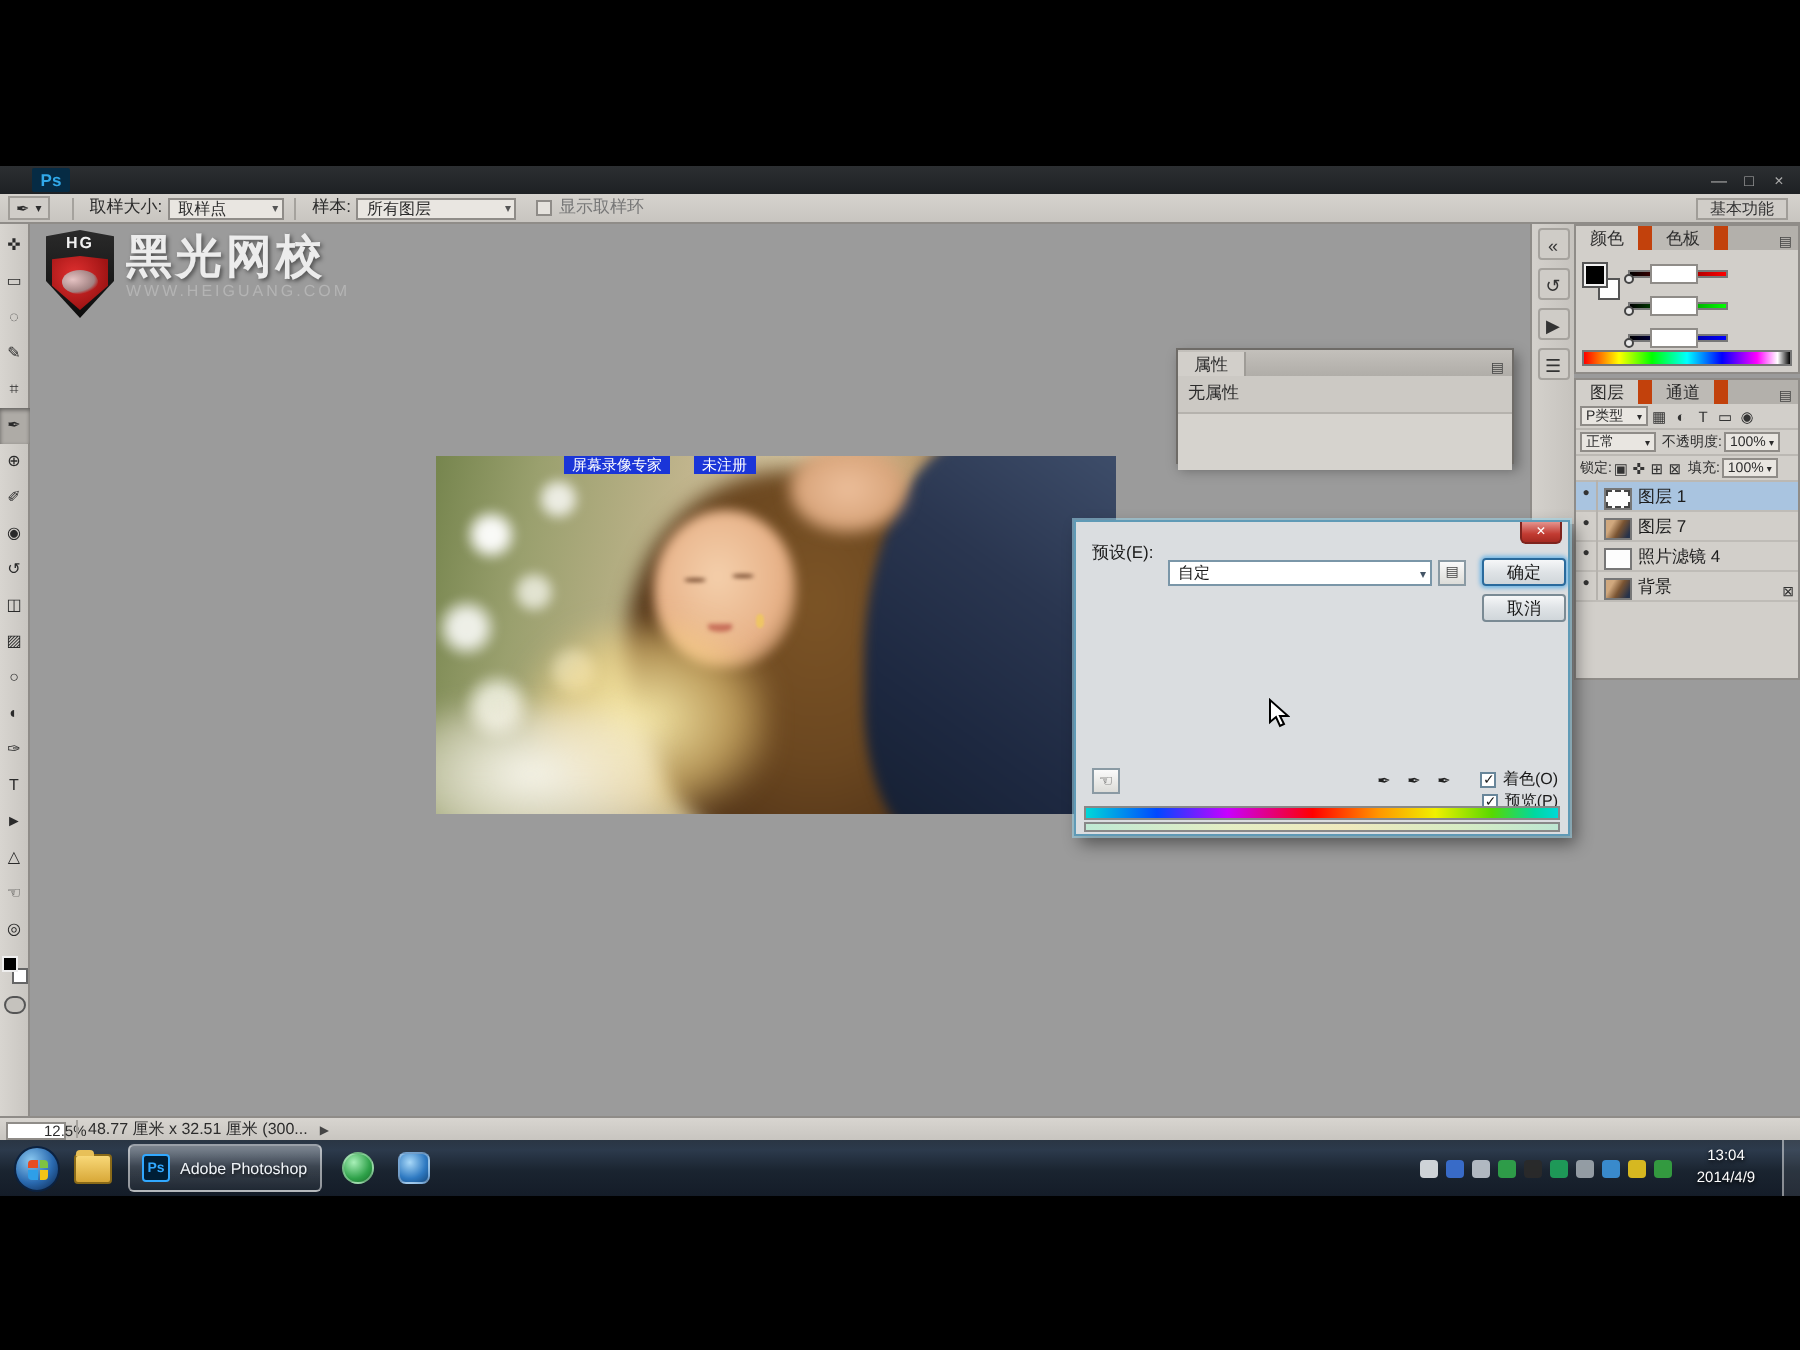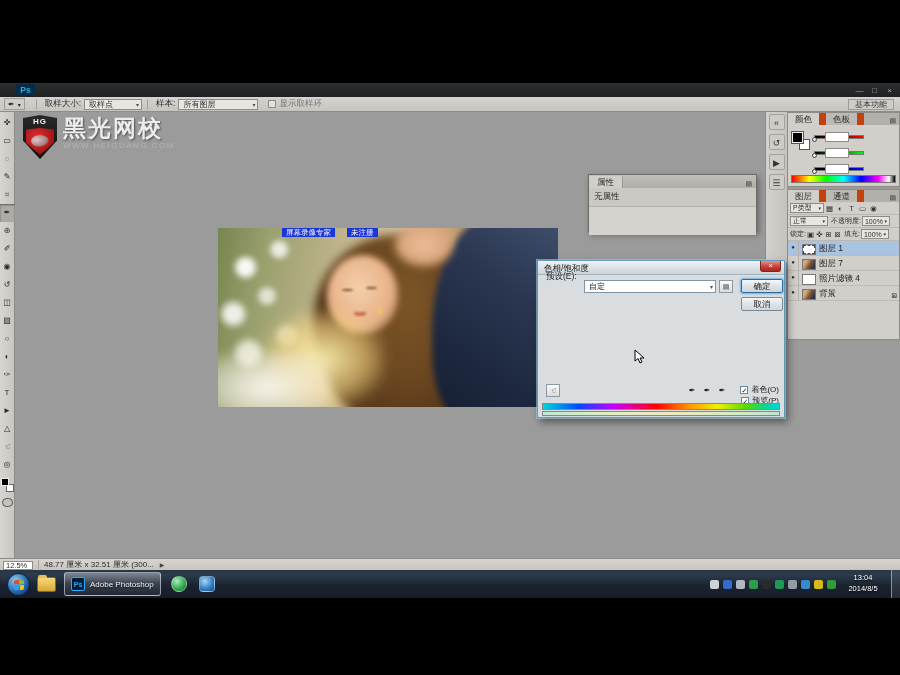--- a/index.html
+++ b/index.html
@@ -147,21 +147,21 @@
   .dlg-checkbox{width:8px;height:8px;background:#fff;border:1px solid #68869a;margin-right:3px;font-size:7px;line-height:8px;text-align:center;color:#1a1a1a}
   .ramp{position:absolute;left:4px;right:4px;border:1px solid #888}
   .ramp1{top:142px;height:7px;background:linear-gradient(90deg,#00d8d8 0%,#0048ff 15%,#c800ff 30%,#ff0000 48%,#ff9600 62%,#f0f000 74%,#58d800 86%,#00d8a0 95%,#00d8d8 100%)}
   .ramp2{top:150px;height:5px;background:linear-gradient(90deg,#bfe9d4,#e4eec4 30%,#efe9bd 55%,#d6ecc4 80%,#bde6d2)}
 
   
   .cursor{position:absolute;left:634px;top:266px;z-index:20}
 
   
   .statusbar{position:absolute;left:0;top:475px;width:100%;height:12px;background:linear-gradient(#d8d5d0,#c8c5c0);border-top:1px solid #8f8c88;display:flex;align-items:center;font-size:8px;color:#2c2c2c}
-  .sb-zoom{width:30px;height:9px;background:#fff;border:1px solid #8f8c88;margin:1px 5px 0 3px;font-size:7.5px;line-height:8px;padding-left:2px}
+  .sb-zoom{width:30px;height:9px;background:#fff;border:1px solid #8f8c88;margin:1px 5px 0 3px;font-size:7.5px;line-height:8px;padding-left:18px}
   .sb-sep{width:1px;height:9px;background:#a5a29d;margin-right:5px}
   .sb-arrow{margin-left:6px;font-size:6px;color:#444}
 
   
   .taskbar{position:absolute;left:0;top:570px;width:900px;height:28px;background:linear-gradient(#50607248,#2c3a4c 18%,#1a2430 55%,#141c28);background-color:#1b2531;display:flex;align-items:center}
   .start-orb{width:23px;height:23px;margin:0 7px;border-radius:50%;background:radial-gradient(circle at 35% 30%,#8ac8f0,#2a6ab0 55%,#12325e 90%);border:1px solid #0c2240;position:relative}
   .orb-flag{position:absolute;left:6px;top:6px;width:10px;height:10px;border-radius:2px;overflow:hidden;display:grid;grid-template-columns:1fr 1fr;grid-template-rows:1fr 1fr;gap:1px}
   .orb-flag i{display:block}
   .tb-folder{width:19px;height:15px;margin-right:8px;background:linear-gradient(#f8d878,#d8a838);border:1px solid #8a6a18;border-radius:2px;position:relative}
   .tb-folder:before{content:"";position:absolute;left:0;top:-3px;width:9px;height:3px;background:#e8c058;border-radius:2px 2px 0 0}
@@ -398,21 +398,20 @@
     <div class="props">
       <div class="props-head">
         <span class="props-tab">属性</span>
         <span class="props-menu">▤</span>
       </div>
       <div class="props-body">无属性</div>
       <div class="props-rest"></div>
     </div>
 
     <div class="dialog">
-      <div class="dlg-title">色相/饱和度</div>
       <div class="dlg-close">×</div>
 
       <span class="dlg-label" style="left:8px;top:10px">预设(E):</span>
       <div class="dlg-combo" style="left:46px;top:19px;width:132px;height:13px">
         <span>自定</span>
         <span class="caret">▾</span>
       </div>
       <div class="dlg-gear">▤</div>
 
       <div class="dlg-btn default" style="top:18px">确定</div>
@@ -475,18 +474,18 @@
         <span class="tray-ico" style="background: rgb(47, 162, 74);"></span>
         <span class="tray-ico" style="background: rgb(42, 42, 42);"></span>
         <span class="tray-ico" style="background: rgb(31, 158, 90);"></span>
         <span class="tray-ico" style="background: rgb(154, 162, 170);"></span>
         <span class="tray-ico" style="background: rgb(59, 143, 212);"></span>
         <span class="tray-ico" style="background: rgb(224, 192, 32);"></span>
         <span class="tray-ico" style="background: rgb(53, 160, 64);"></span>
       </div>
     <div class="clock">
       <div>13:04</div>
-      <div>2014/8/5</div>
+      <div>2014/4/9</div>
     </div>
     <div class="show-desktop"></div>
   </div>
 
 </div>
 
 </body></html>

